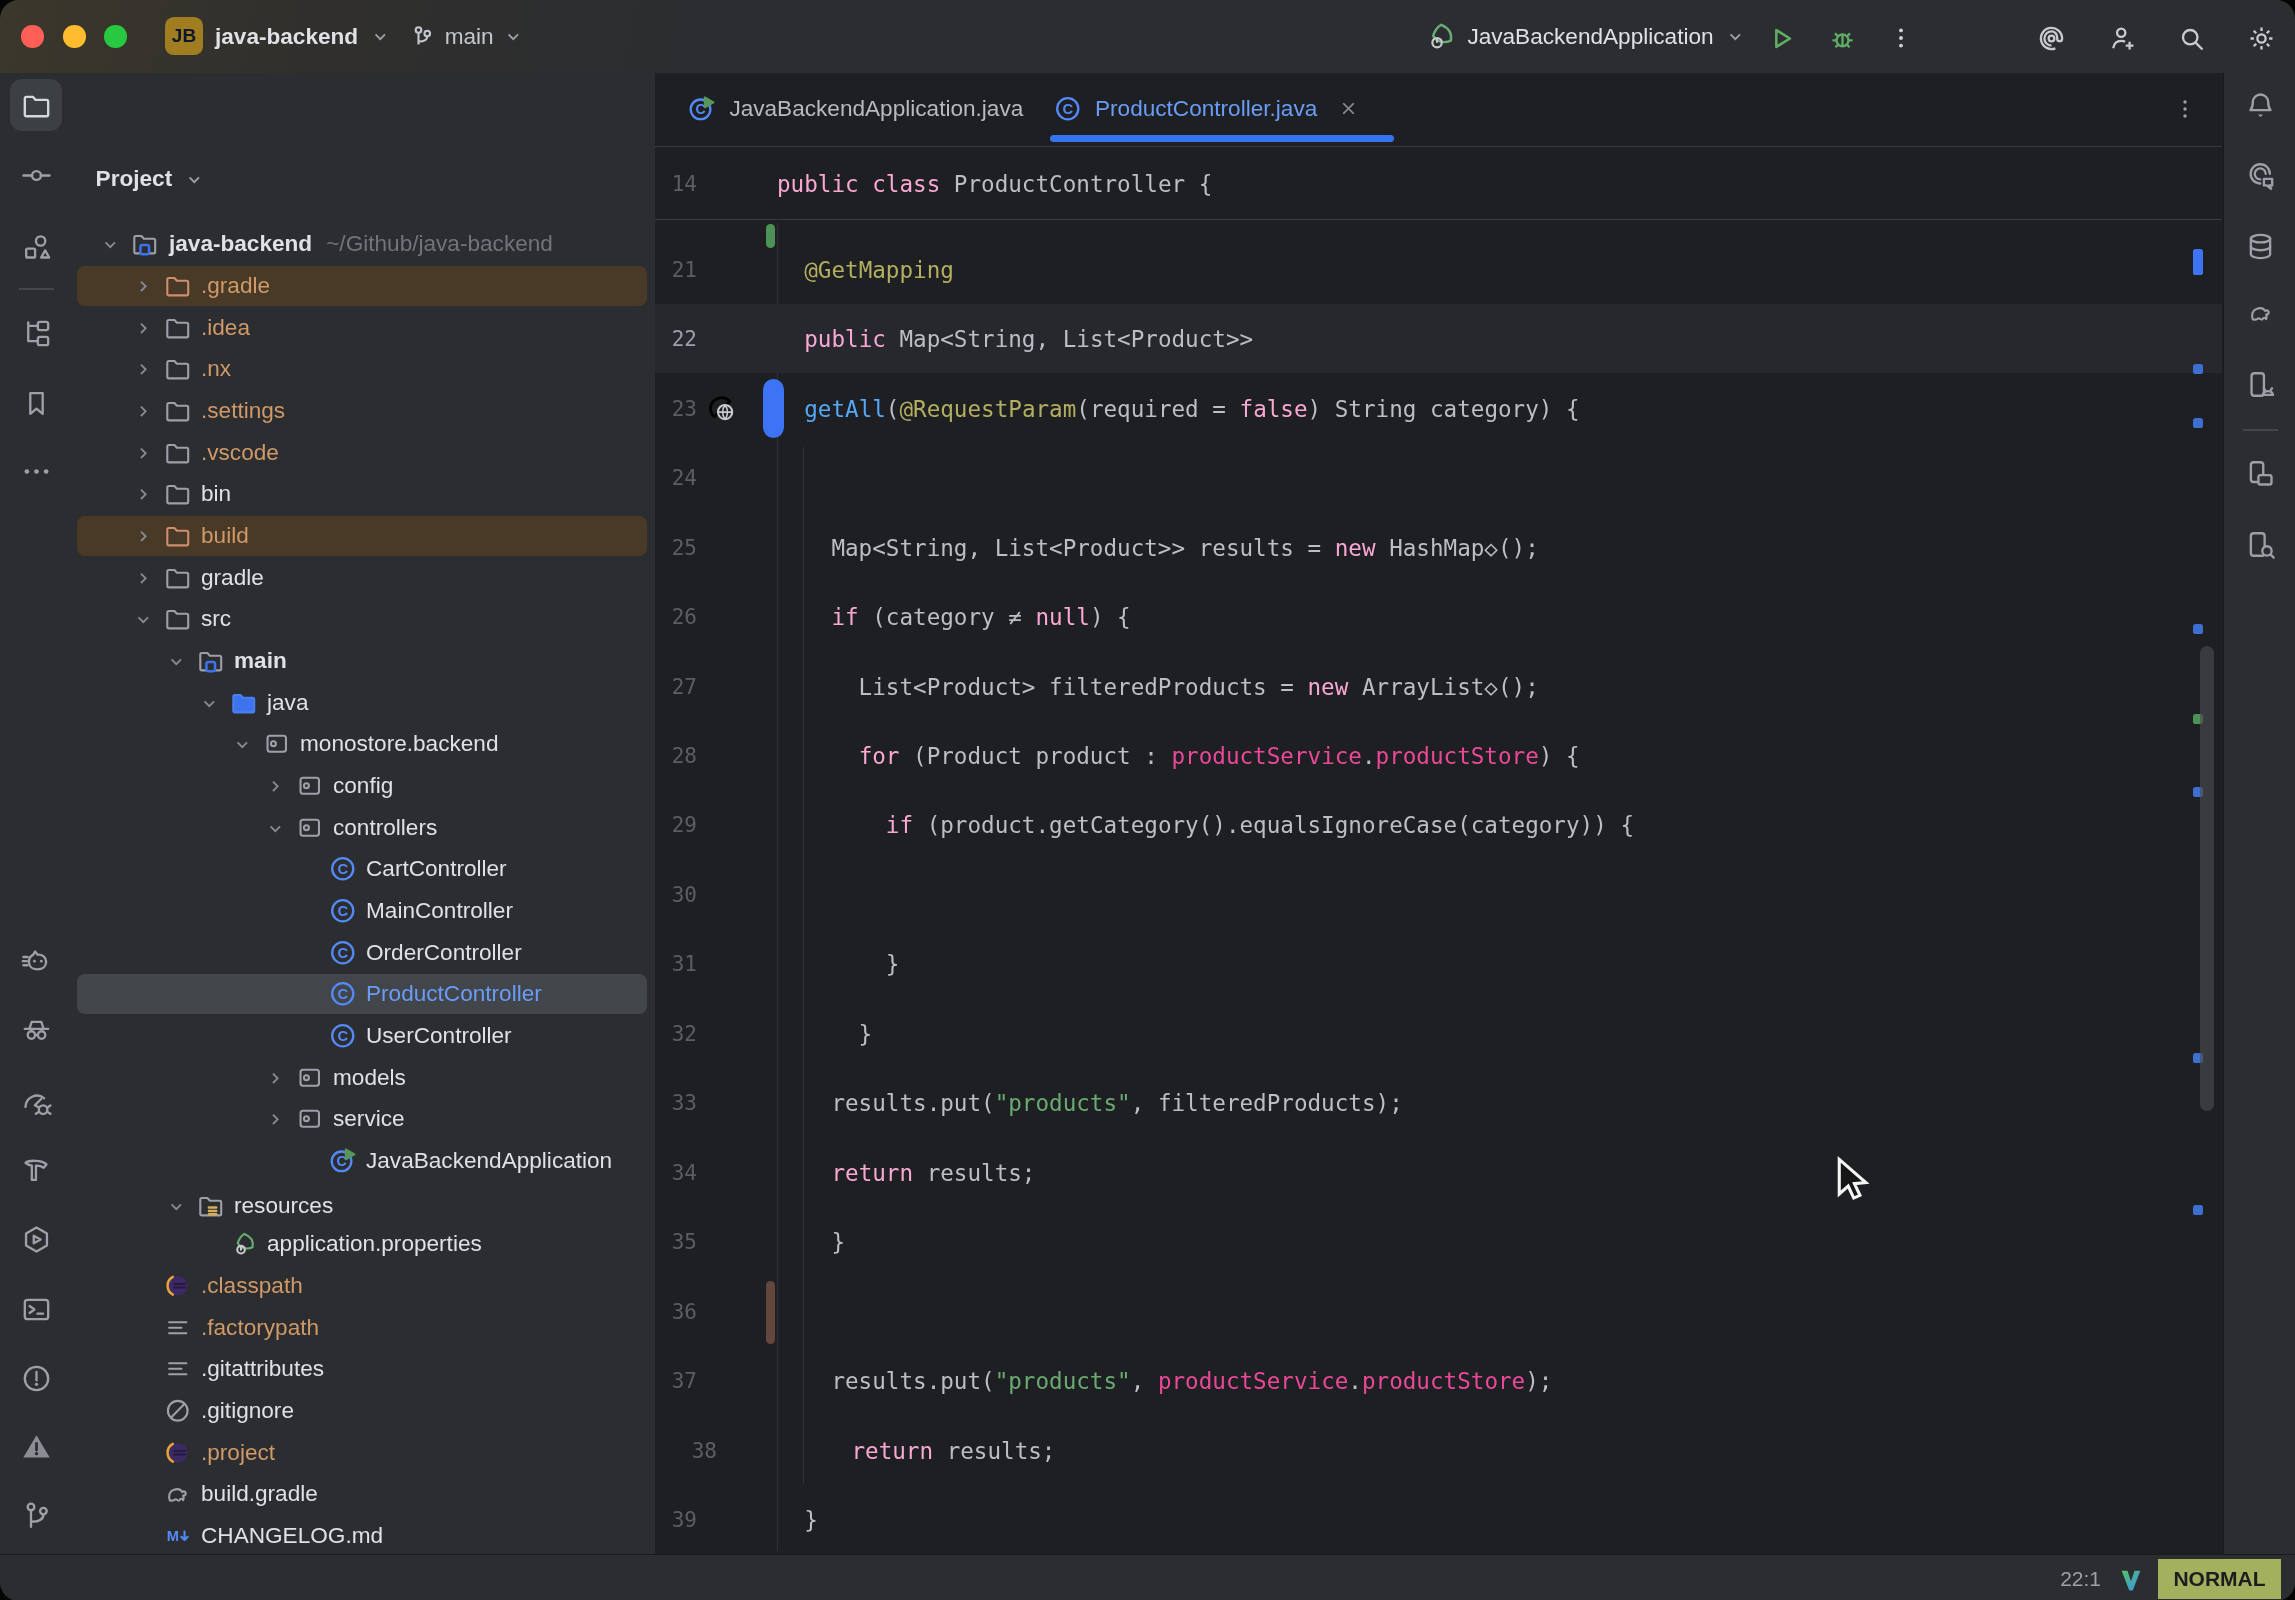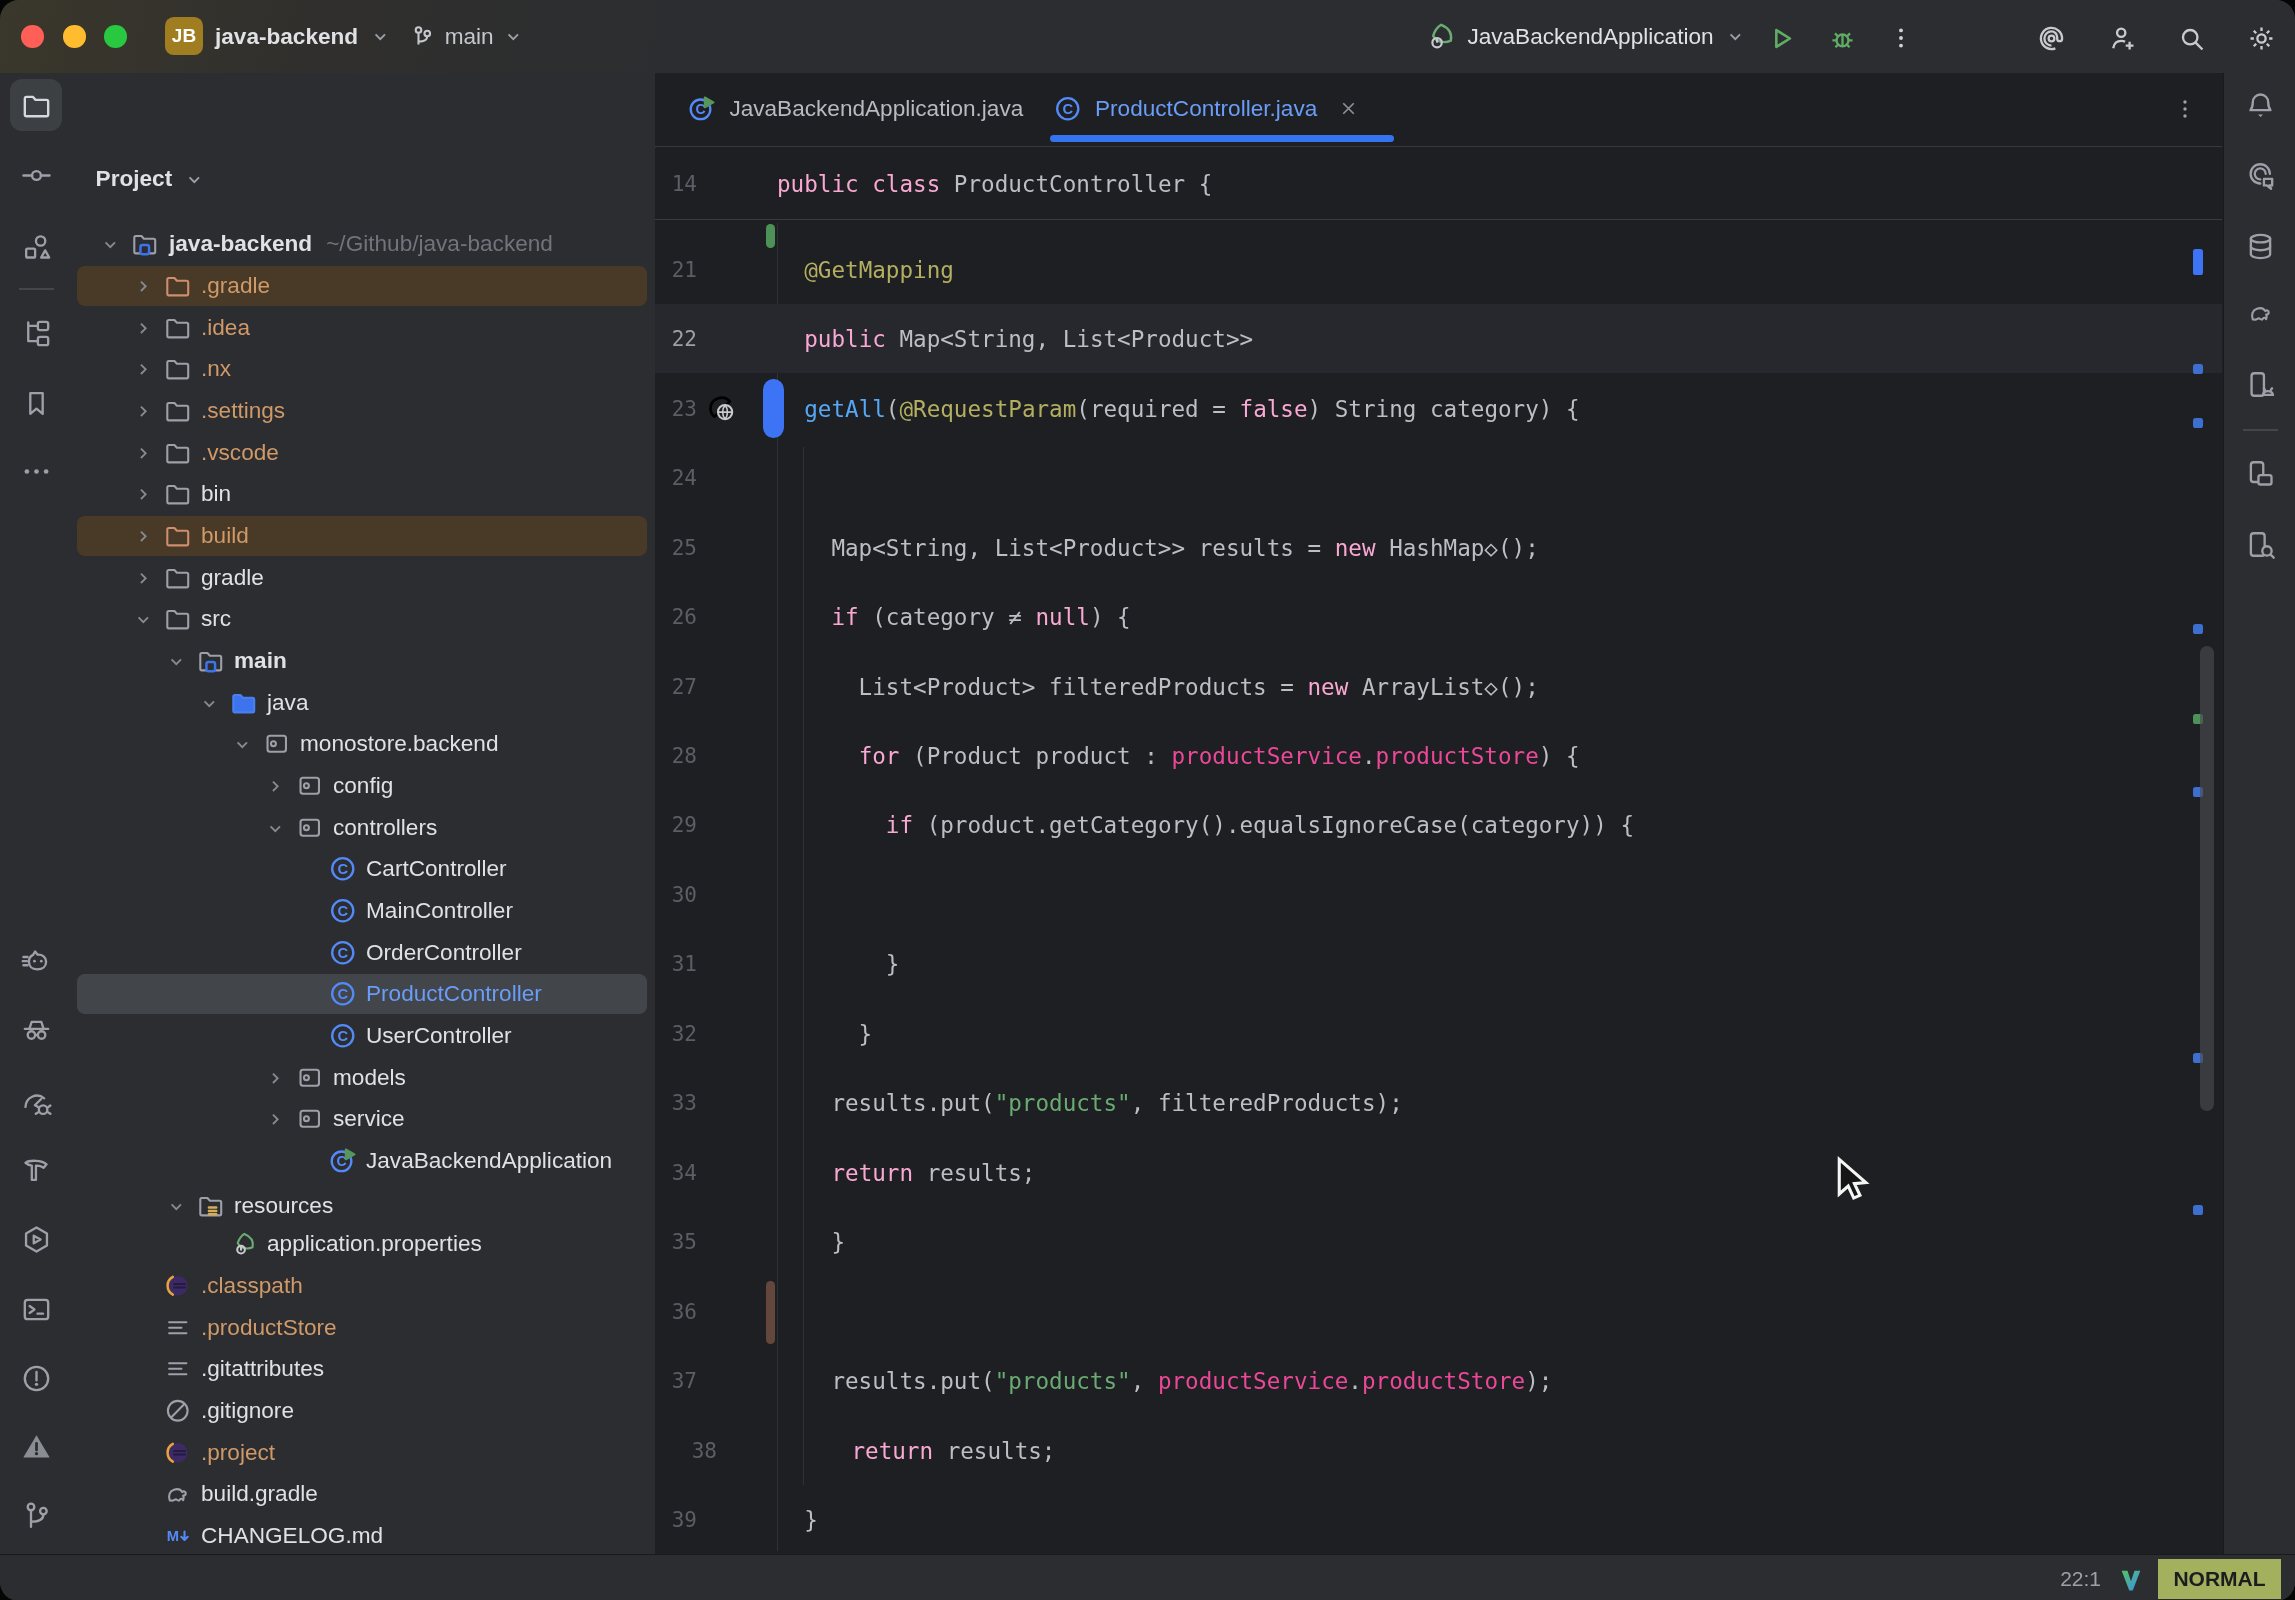--- a/index.html
+++ b/index.html
@@ -1,21 +1,21 @@
 <!DOCTYPE html>
 <html style="font-size:14px"><head>
 <meta charset="utf-8">
 <style>
   html,body{margin:0;padding:0;background:#050505;width:2295px;height:1601px;font-family:"Liberation Sans",sans-serif;}
   #window{position:absolute;left:0;top:0;width:2295px;height:1601px;background:#1e1f22;border-radius:19px;overflow:hidden;}
   .abs{position:absolute;}
   
   #titlebar{left:0;top:0;width:2295px;height:73px;background:linear-gradient(100deg,#3a372b 0%,#302f2d 14%,#2b2d30 30%);border-bottom:1.7px solid #191a1c;}
   .tl{width:22.6px;height:22.6px;border-radius:50%;top:25px;}
-  #jb-badge{left:165px;top:17.4px;width:38px;height:38px;border-radius:8.7px;background:#a17d21;color:#ffffff;font-weight:700;font-size:19px;display:flex;align-items:center;justify-content:center;}
+  #jb-badge{left:165px;top:17.4px;width:38px;height:38px;border-radius:8.7px;background:#a17d21;color:#0f172a;font-weight:700;font-size:19px;display:flex;align-items:center;justify-content:center;}
   .tb-text{top:0;height:73px;display:flex;align-items:center;color:#dfe1e5;font-size:22.6px;}
   .dim{color:#c4c7cc;}
   .ico{display:flex;align-items:center;justify-content:center;}
   .ico svg{display:block;}
   
   #left-rail{left:0;top:73px;width:73px;height:1481px;background:#2b2d30;border-right:1.7px solid #191a1c;}
   #right-rail{left:2223px;top:73px;width:73px;height:1481px;background:#2b2d30;border-left:1.7px solid #191a1c;}
   .rail-btn{left:10.4px;width:52px;height:52px;border-radius:12px;display:flex;align-items:center;justify-content:center;color:#9da0a8;}
   .rail-btn.active{background:#3d4043;color:#d5d8de;}
   .rail-div{left:19px;width:35px;height:1.7px;background:#44464a;}
@@ -677,21 +677,21 @@
             </svg>
           </span>
           <span class="lbl excluded" style="left: 128px;">.classpath</span>
         </div>
         <div class="trow abs" style="top: 1234px;">
           <span class="ico ticon" style="color: rgb(157, 160, 168); left: 90px;">
             <svg width="29.5" height="29.5" viewBox="0 0 24 24" fill="none" stroke="currentColor" stroke-width="1.7" stroke-linecap="round" stroke-linejoin="round">
               <path d="M5 7.5h14M5 12h10M5 16.5h14"></path>
             </svg>
           </span>
-          <span class="lbl excluded" style="left: 128px;">.productStore</span>
+          <span class="lbl excluded" style="left: 128px;">.factorypath</span>
         </div>
         <div class="trow abs" style="top: 1275px;">
           <span class="ico ticon" style="color: rgb(157, 160, 168); left: 90px;">
             <svg width="29.5" height="29.5" viewBox="0 0 24 24" fill="none" stroke="currentColor" stroke-width="1.7" stroke-linecap="round" stroke-linejoin="round">
               <path d="M5 7.5h14M5 12h10M5 16.5h14"></path>
             </svg>
           </span>
           <span class="lbl" style="left: 128px;">.gitattributes</span>
         </div>
         <div class="trow abs" style="top: 1317px;">

